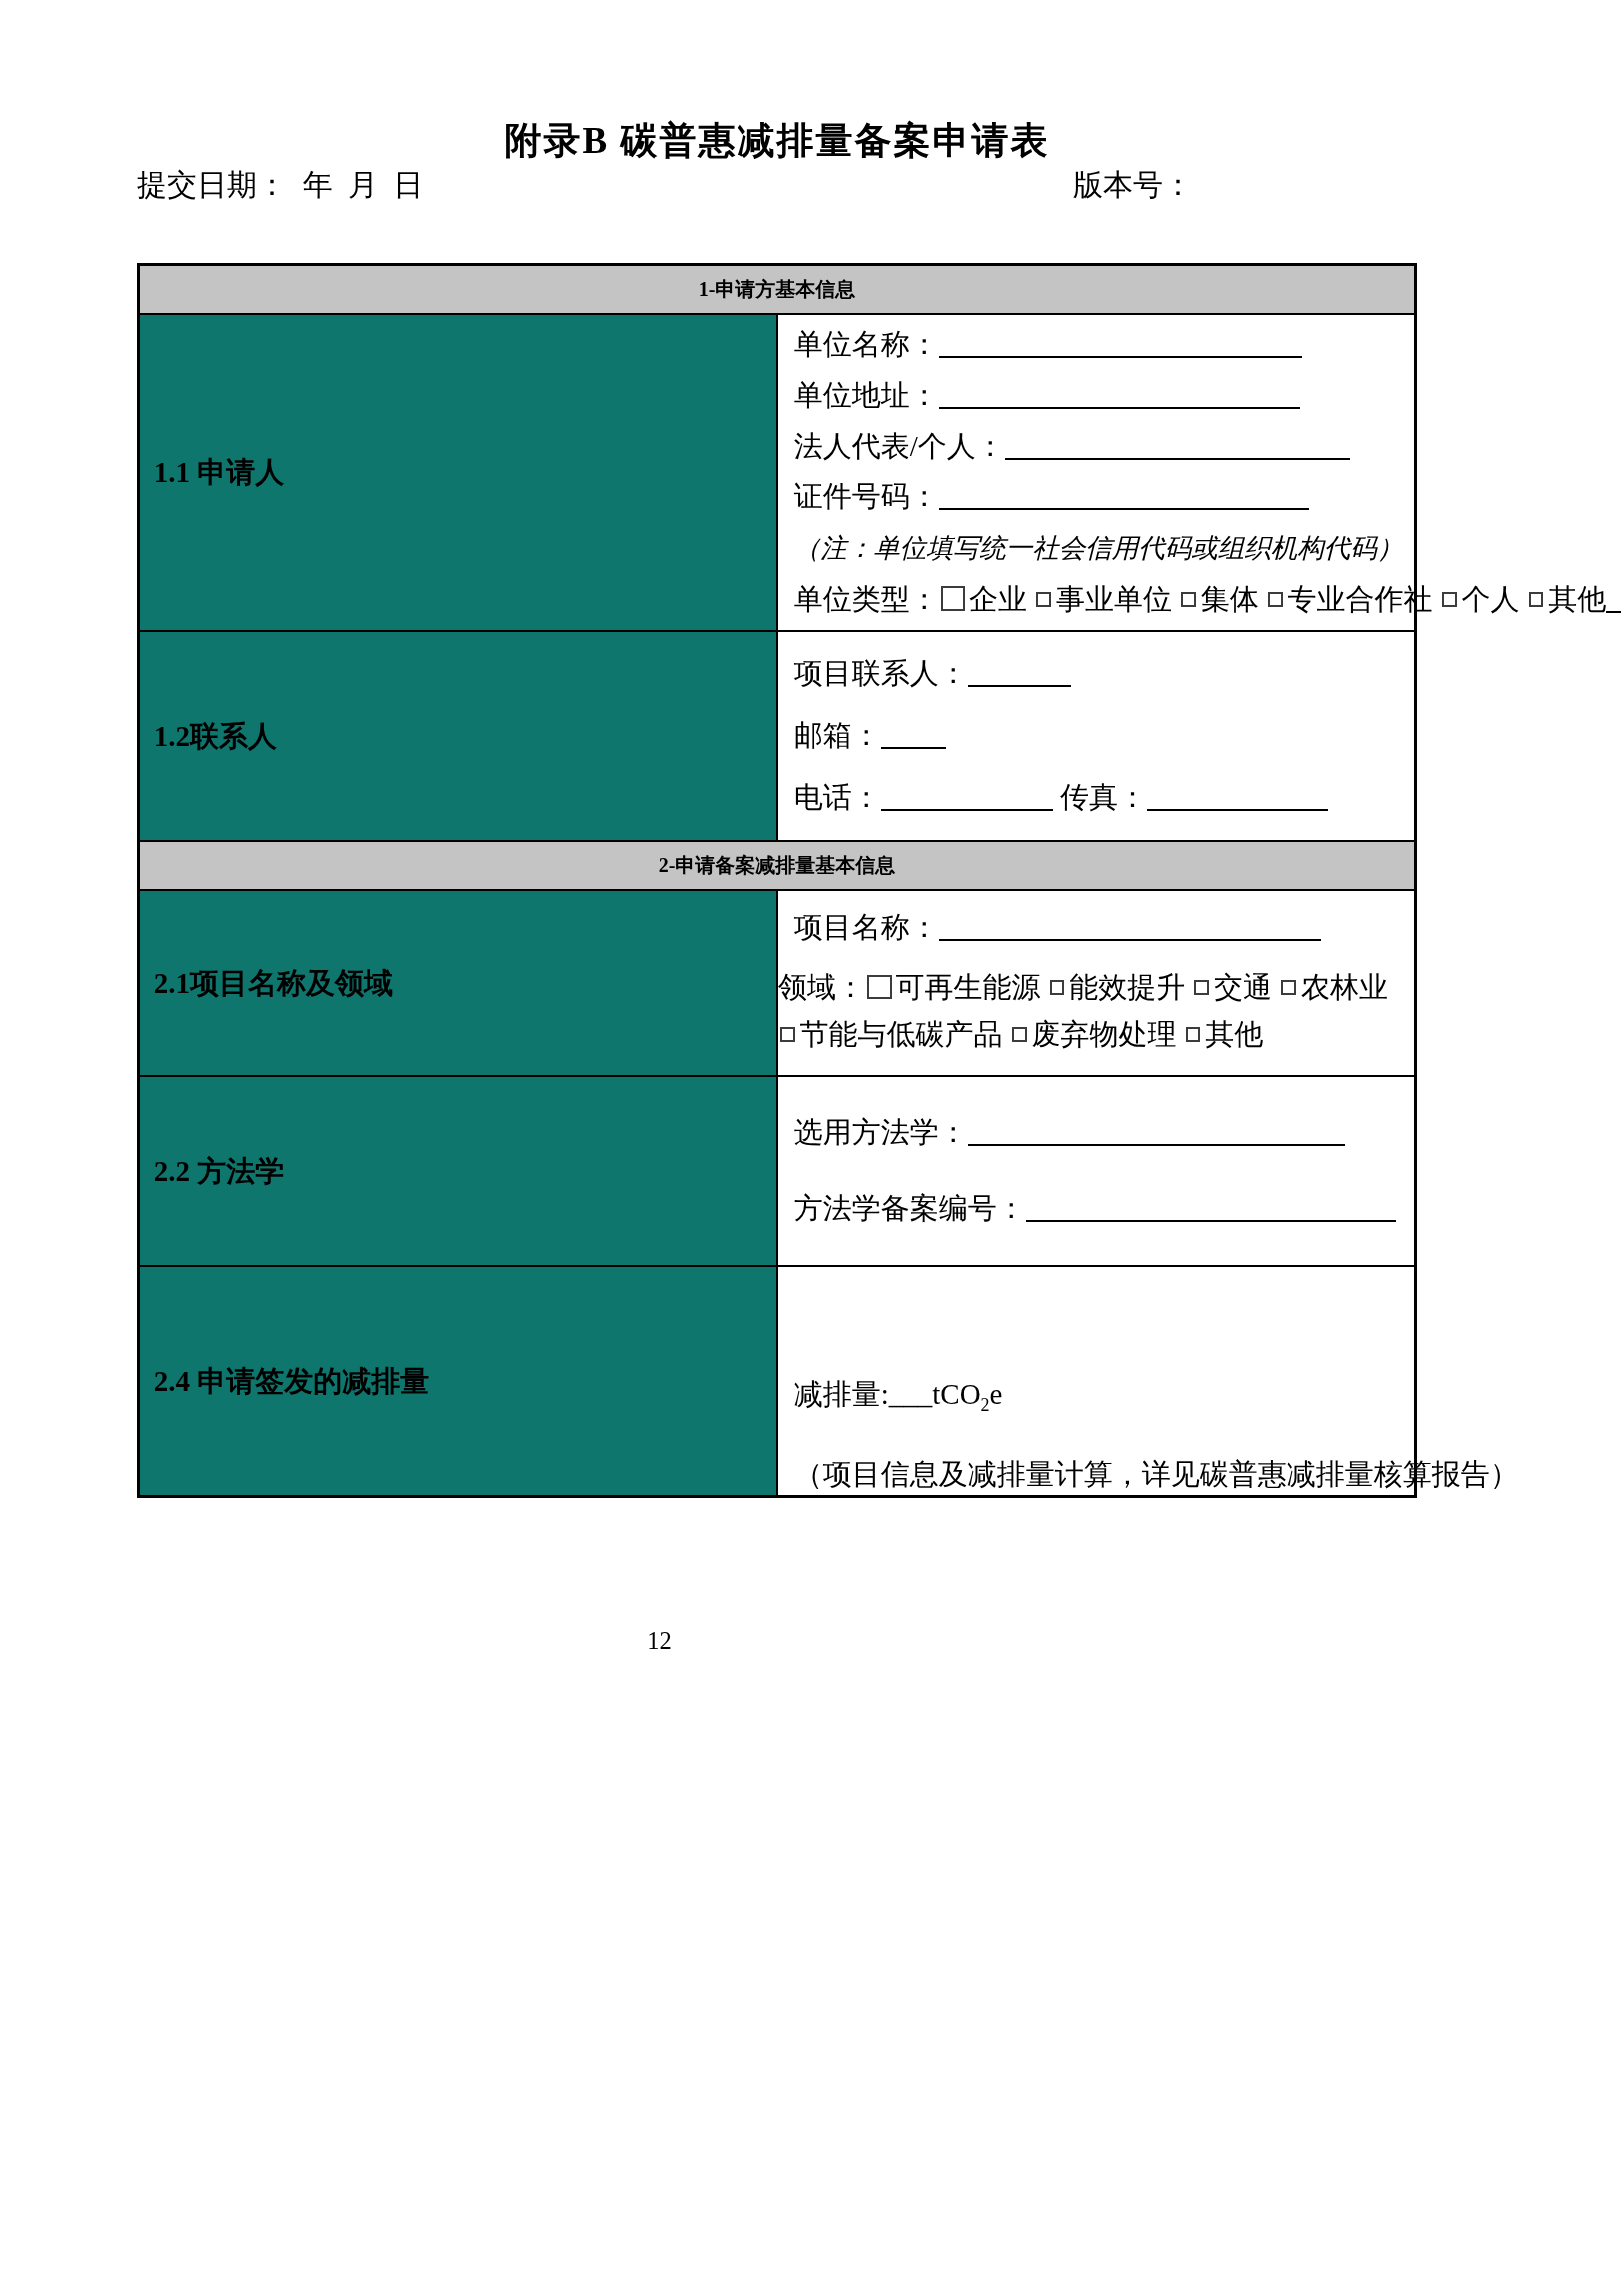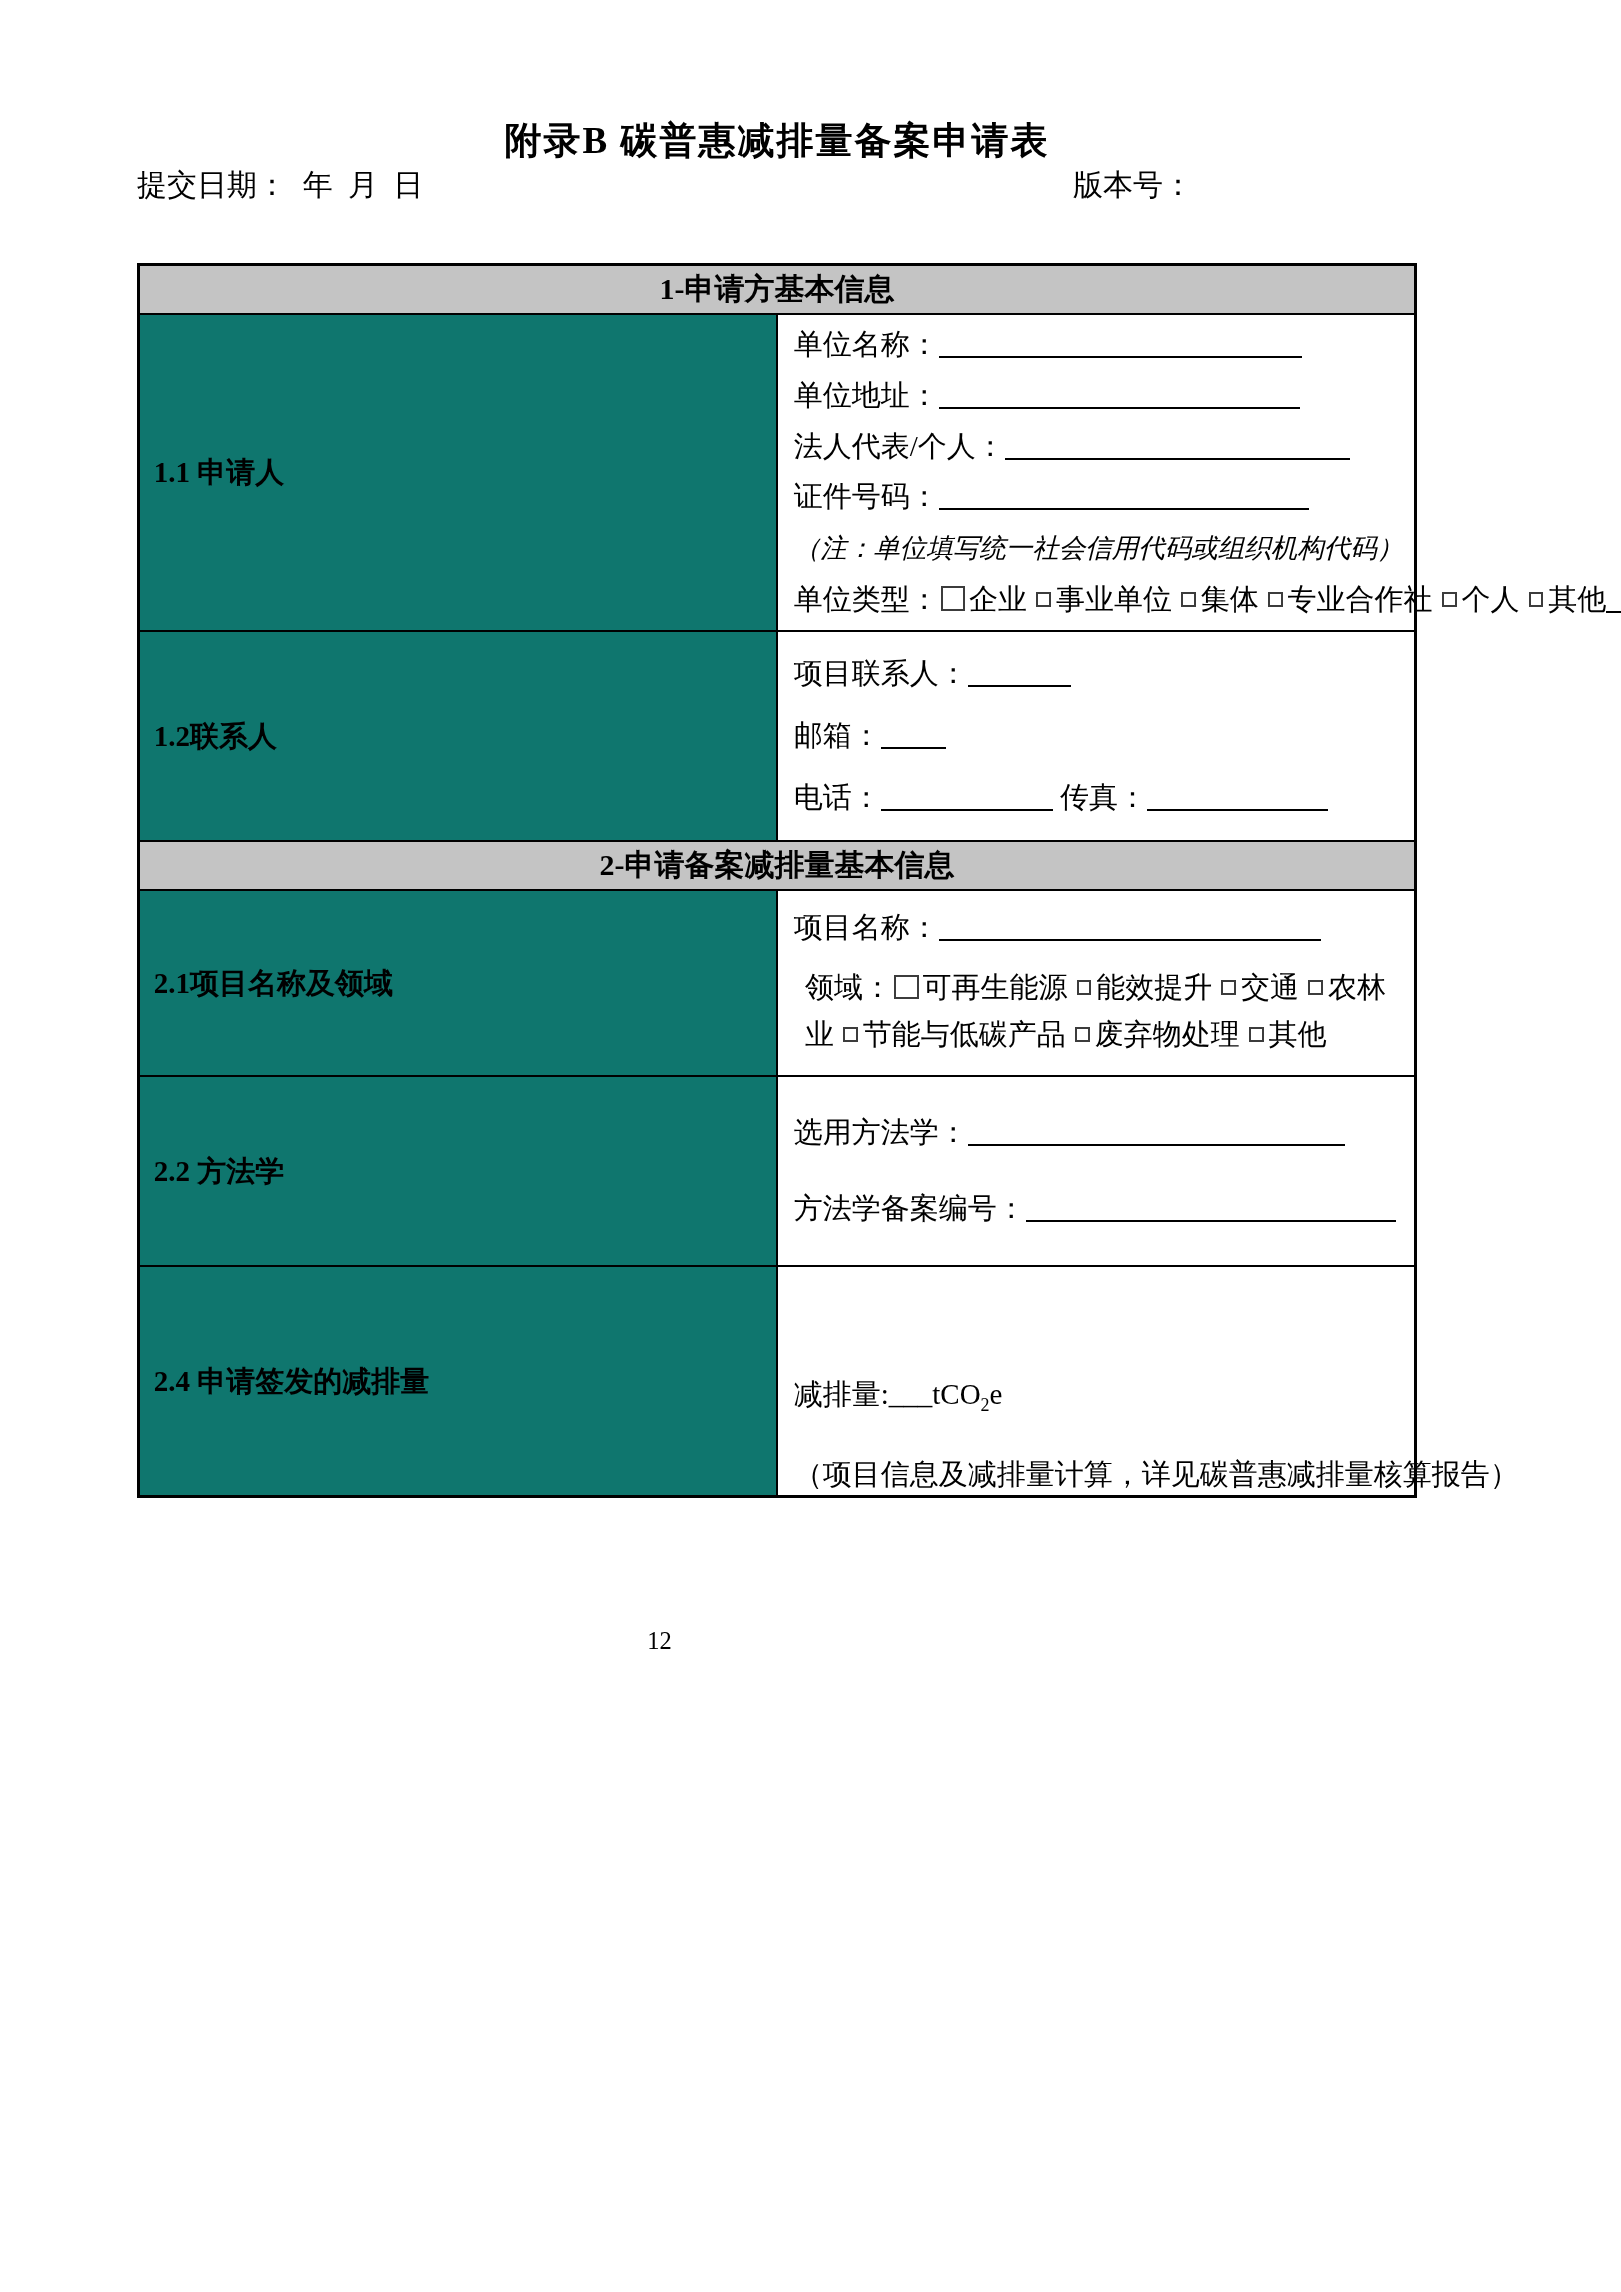--- a/index.html
+++ b/index.html
@@ -17,36 +17,36 @@
   .meta-row{position:relative;height:41px;font-size:30px}
   .submit-value{margin-left:15.7px;letter-spacing:3.9px}
   .version{position:absolute;left:936px;top:0}
   table.form-table{
     border-collapse:collapse;table-layout:fixed;
     width:1280px;margin-top:57px;border:3.9px solid #000;
   }
   td{border:2.9px solid #000;vertical-align:middle;padding:0}
   .sec-header{
     background:#c4c4c4;text-align:center;font-weight:bold;
-    font-size:30px;height:49px;
+    font-size:20px;height:49px;
   }
   .label-cell{
     background:#0f766e;width:263px;font-weight:bold;font-size:29px;
     padding:9.8px 7.8px 9.8px 13.7px;line-height:44px;
   }
   .content-cell{font-size:29px}
   .cell-flex{display:flex;flex-direction:column;justify-content:space-evenly}
   .cf-r11{height:315px}
   .cf-r12{height:208px}
   .cf-r21{height:184px}
   .cf-r22{height:188px}
   .cf-r23{height:220px;justify-content:center}
   .cf-r24{height:228px;justify-content:flex-end;gap:27.4px}
   .line{padding-left:15.7px;line-height:41px;white-space:nowrap}
-  .para{padding-left:27px;line-height:47px;white-space:normal}
+  .para{padding-left:0;line-height:47px;white-space:normal}
   .note{font-style:italic;font-size:26.5px}
   .blank{
     display:inline-block;height:3.9px;border-bottom:2px solid #000;
     vertical-align:-3.9px;
   }
   .cb{display:inline-block;background:#fff;border:2px solid #3c3c3c}
   .cb-lg{width:24.5px;height:24.5px;vertical-align:-2px;margin:0 3.9px 0 2px}
   .cb-sm{width:14.7px;height:14.7px;vertical-align:2px;margin:0 4.9px 0 2px}
   sub{font-size:0.62em}
   .page-number{

